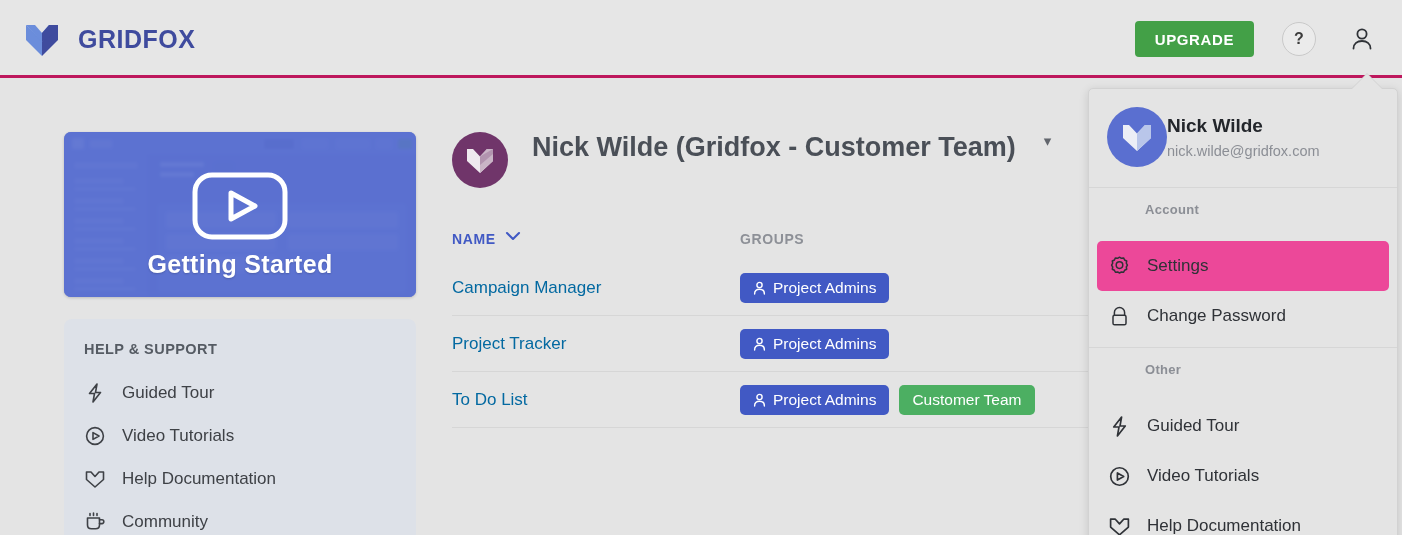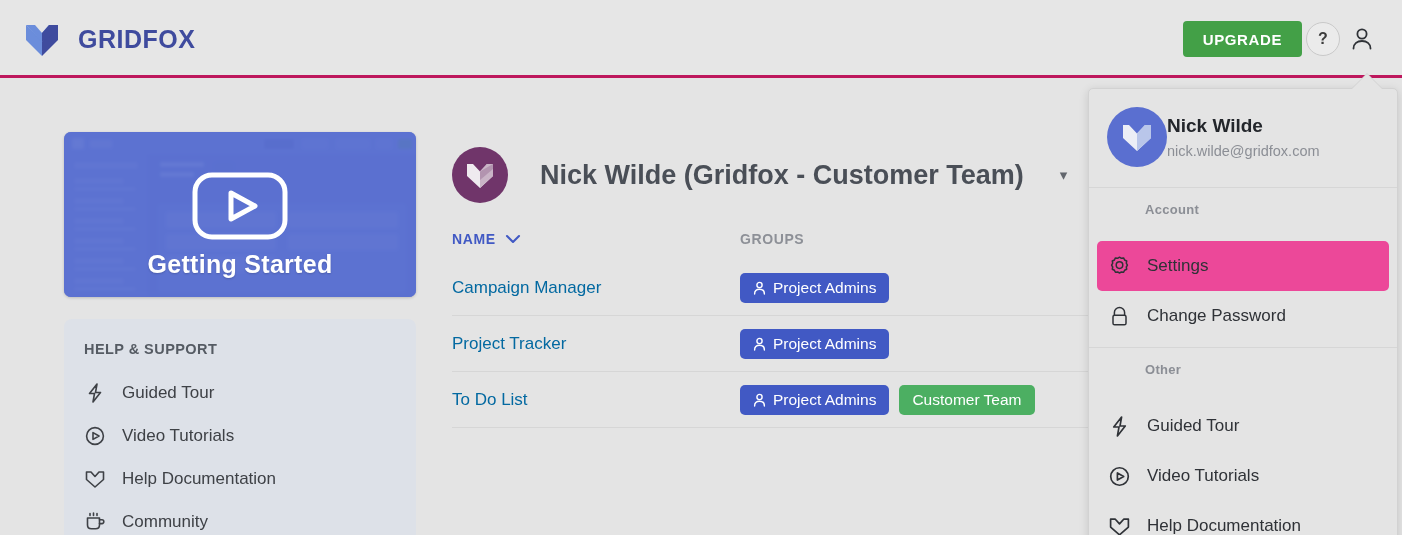--- a/index.html
+++ b/index.html
@@ -15,21 +15,21 @@
   .header {
     position: absolute; top: 0; left: 0; width: 1402px; height: 78px;
     background: #e6e6e6; border-bottom: 3px solid #be185d;
   }
   .brand { position: absolute; left: 20px; top: 17px; display: flex; align-items: center; gap: 14px; }
   .brand-logo { width: 44px; height: 44px; }
   .brand-name {
     font-size: 25px; font-weight: bold; letter-spacing: .5px; color: #3f4b9e;
     font-family: "Liberation Sans", sans-serif;
   }
-  .header-right { position: absolute; right: 22px; top: 0; height: 78px; display: flex; align-items: center; gap: 4px; }
+  .header-right { position: absolute; right: 22px; top: 0; height: 78px; display: flex; align-items: center; gap: 28px; }
   .upgrade-btn {
     background: #43a047; color: #ffffff; border: none; border-radius: 4px;
     height: 36px; padding: 0 20px; font-size: 15px; font-weight: bold;
     letter-spacing: .6px; cursor: pointer; font-family: "Liberation Sans", sans-serif;
   }
   .help-circle {
     width: 34px; height: 34px; border-radius: 50%;
     border: 1px solid #c9c9c9; background: #ebebeb;
     display: flex; align-items: center; justify-content: center;
     font-size: 16px; font-weight: bold; color: #3c3c3c; cursor: pointer;
@@ -60,29 +60,29 @@
     color: #555b63; margin-bottom: 14px;
   }
   .help-item {
     display: flex; align-items: center; gap: 16px; height: 43px;
     font-size: 17px; color: #3e4146; cursor: pointer;
   }
   .help-item .ic { width: 22px; display: flex; justify-content: center; }
 
   
   .main { position: absolute; left: 452px; top: 132px; right: 0; }
-  .main-head { display: flex; align-items: center; gap: 32px; height: 86px; }
+  .main-head { display: flex; gap: 24px; height: 86px; }
   .avatar-purple { width: 56px; height: 56px; border-radius: 50%; background: #70356a; display: flex; align-items: center; justify-content: center; flex: 0 0 auto; }
   .main-title { font-size: 27px; font-weight: bold; color: #4a4f57; white-space: nowrap; }
   .title-caret { font-size: 15px; color: #62666d; margin-left: 4px; cursor: pointer; }
 
   .table { width: 668px; }
   .thead { display: flex; height: 42px; align-items: center; }
   .th { font-size: 14px; font-weight: bold; letter-spacing: .6px; }
-  .th-name { width: 288px; color: #4159c4; display: flex; align-items: center; gap: 9px; cursor: pointer; }
+  .th-name { width: 288px; color: #4159c4; display: flex; align-items: flex-start; gap: 9px; cursor: pointer; }
   .th-groups { color: #8d9097; }
   .trow {
     display: flex; align-items: center; height: 56px;
     border-bottom: 1px solid #d6d6d6; width: 668px;
   }
   .td-name { width: 288px; font-size: 17px; color: #0369a1; }
   .td-groups { display: flex; gap: 10px; align-items: center; }
   .badge {
     display: inline-flex; align-items: center; gap: 7px; height: 30px;
     padding: 0 13px; border-radius: 5px; color: #fff; font-size: 15.5px;

